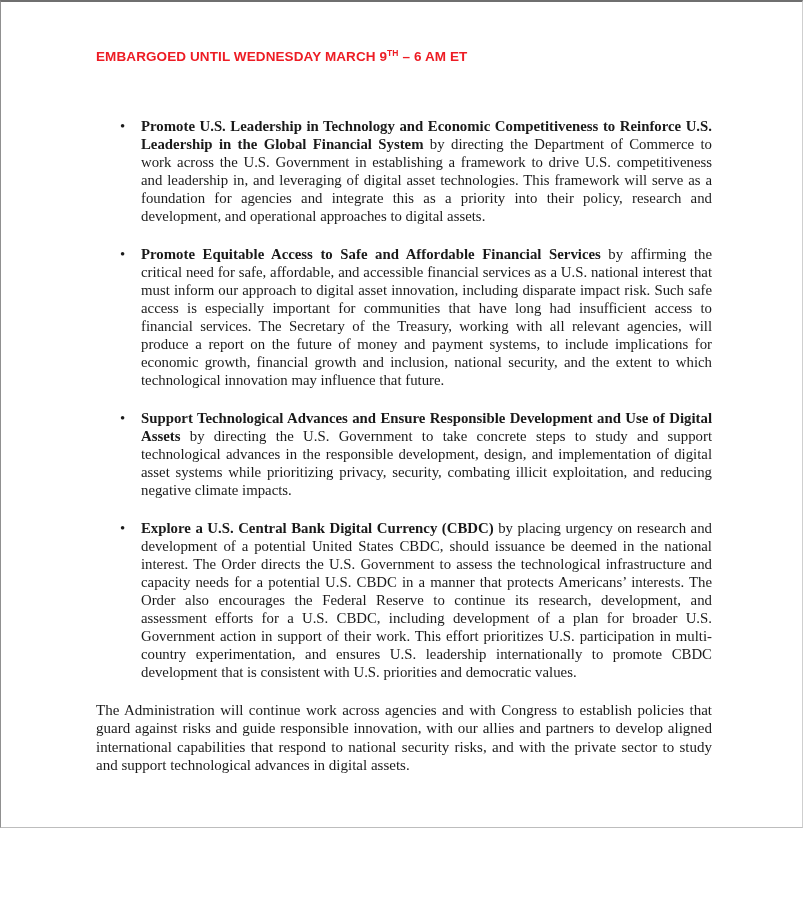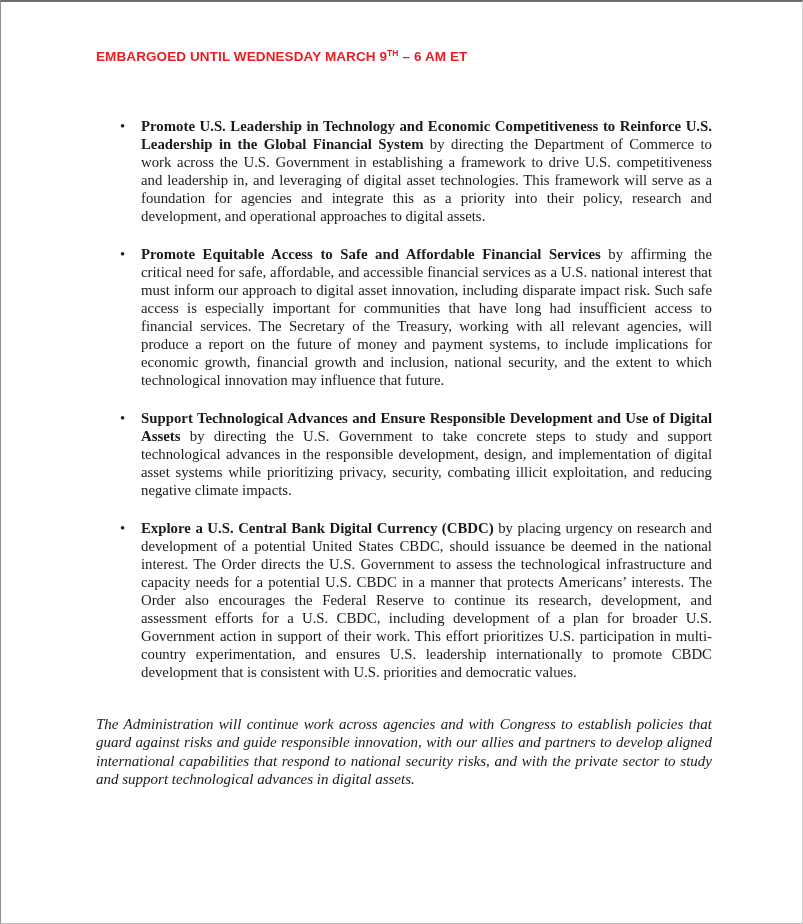--- a/index.html
+++ b/index.html
@@ -3,21 +3,21 @@
 <meta charset="utf-8">
 <style>
   html, body {
     margin: 0;
     padding: 0;
     background: #ffffff;
   }
   .page {
     position: relative;
     width: 803px;
-    height: 924px;
+    height: 828px;
     box-sizing: border-box;
     background: #ffffff;
     border-top: 2px solid #6f6f6f;
     border-left: 1px solid #909090;
     border-right: 1px solid #cfcfcf;
     border-bottom: 1px solid #bdbdbd;
     overflow: hidden;
     font-family: "Liberation Serif", serif;
     color: #1a1a1a;
   }
@@ -53,25 +53,24 @@
   }
   ul.bullets li:last-child { margin-bottom: 0; }
   .bullet-marker {
     position: absolute;
     left: -21px;
     top: 0;
     font-size: 14.8px;
   }
   .bullet-bold { font-weight: bold; font-family: Liberation Serif, serif; }
   .closing {
-    margin: 34px 0 0 0;
+    margin: 20px 0 0 0;
     font-size: 15px;
     line-height: 18.4px;
     text-align: justify;
-    font-style: italic;
   }
 </style>
 </head>
 <body>
 
 <div class="page" style="color: rgb(26, 26, 26);">
   <div class="content">
 
     <div class="embargo">
       <span>EMBARGOED UNTIL WEDNESDAY MARCH 9</span><span class="sup">TH</span><span> – 6 AM ET</span>

